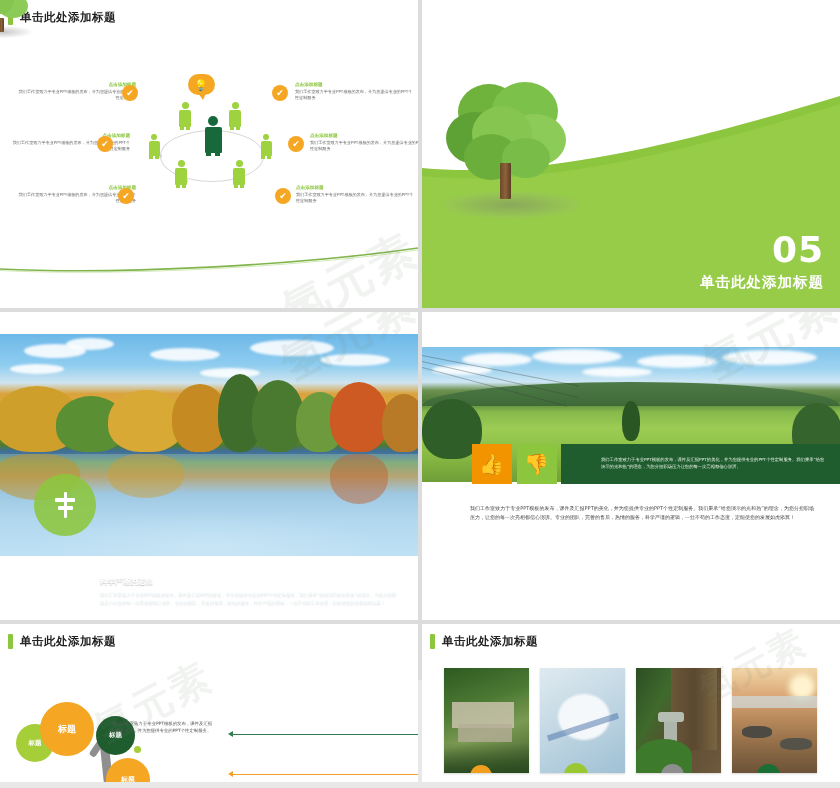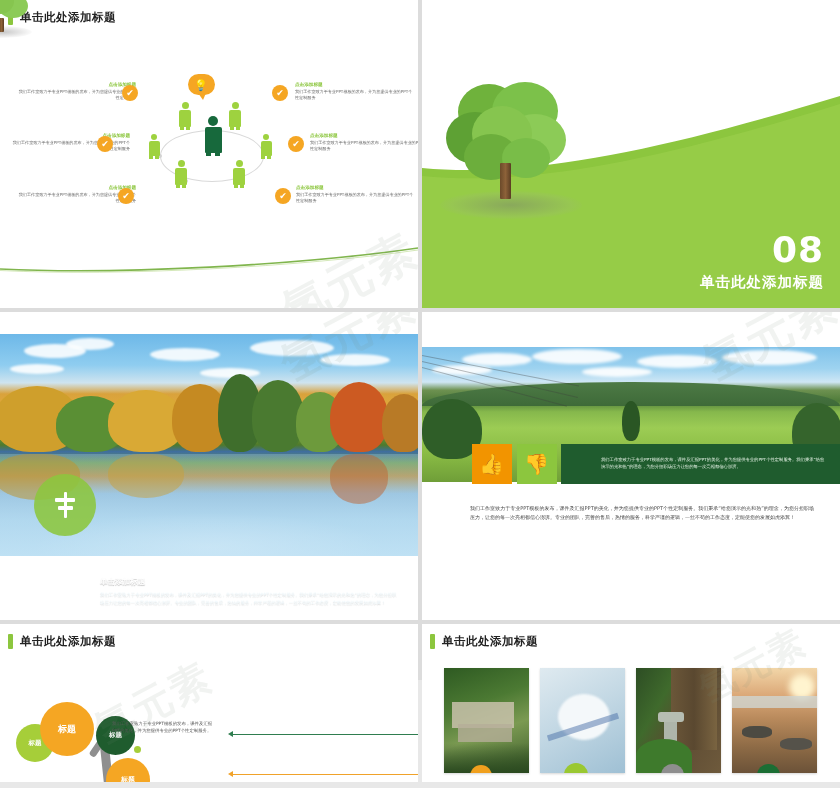--- a/index.html
+++ b/index.html
@@ -335,21 +335,21 @@
       <div class="crown" style="left:14px; top:2px;   width:62px; height:56px; background:#6fb23c;"></div>
       <div class="crown" style="left:48px; top:0px;   width:66px; height:58px; background:#7cc14a;"></div>
       <div class="crown" style="left:2px;  top:30px;  width:58px; height:52px; background:#5ea134;"></div>
       <div class="crown" style="left:60px; top:32px;  width:62px; height:52px; background:#8ccb57;"></div>
       <div class="crown" style="left:28px; top:24px;  width:60px; height:56px; background:#86c54f;"></div>
       <div class="crown" style="left:20px; top:52px;  width:54px; height:46px; background:#6cae3c;"></div>
       <div class="crown" style="left:58px; top:56px;  width:48px; height:40px; background:#79bd48;"></div>
       <div class="trunk" style="left:56px; bottom:8px; width:11px; height:36px;"></div>
     </div>
 
-    <div class="s2-num">08</div>
+    <div class="s2-num">05</div>
     <div class="s2-sub">单击此处添加标题</div>
   </div>
 
   <div class="slide">
     <div class="photo-lake">
       <div class="cloud" style="left:24px;  top:10px; width:62px; height:14px;"></div>
       <div class="cloud" style="left:66px;  top:4px;  width:48px; height:12px;"></div>
       <div class="cloud" style="left:150px; top:14px; width:70px; height:13px;"></div>
       <div class="cloud" style="left:250px; top:6px;  width:84px; height:16px;"></div>
       <div class="cloud" style="left:320px; top:20px; width:70px; height:12px;"></div>
@@ -374,21 +374,21 @@
 
     <div class="s3-circle">
       <div class="signpost">
         <div class="post"></div>
         <div class="arm" style="left:2px;  top:6px;  width:20px;"></div>
         <div class="arm" style="left:5px;  top:14px; width:15px;"></div>
       </div>
     </div>
 
     <div class="s3-text">
-      <div class="t">单击添加标题</div>
+      <div class="t">科学严谨的逻辑</div>
       <div class="b">我们工作室致力于专业PPT模板的发布，课件及汇报PPT的美化，并为您提供专业的PPT个性定制服务。我们秉承“给您演示的光和热”的理念，为您分担职场压力让您的每一次亮相都信心澎湃。专业的团队，完善的售后，热情的服务，科学严谨的逻辑，一丝不苟的工作态度，定能使您的发展如虎添翼！</div>
     </div>
 
     <div class="wm" style="right:-2px; top:-8px;">氢元素</div>
   </div>
 
   <div class="slide">
     <div class="photo-field">
       <div class="field-cloud" style="left:40px;  top:6px;  width:70px; height:13px;"></div>
       <div class="field-cloud" style="left:110px; top:2px;  width:90px; height:15px;"></div>

